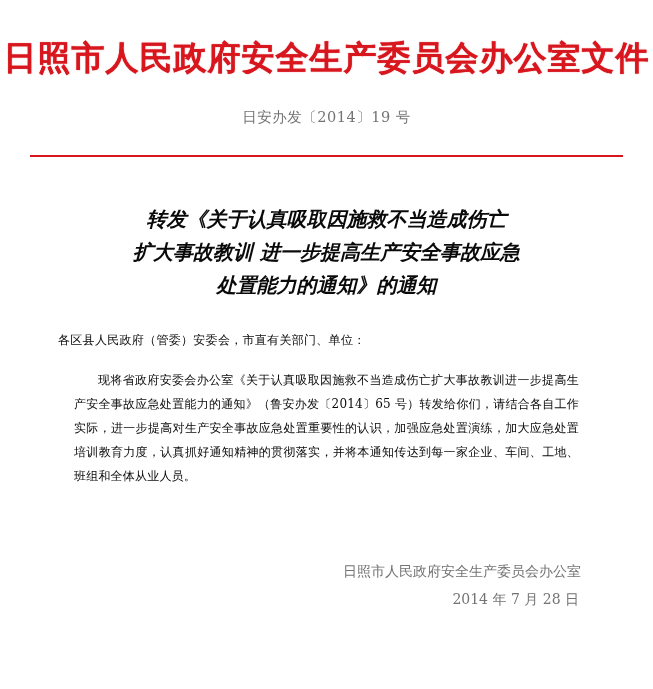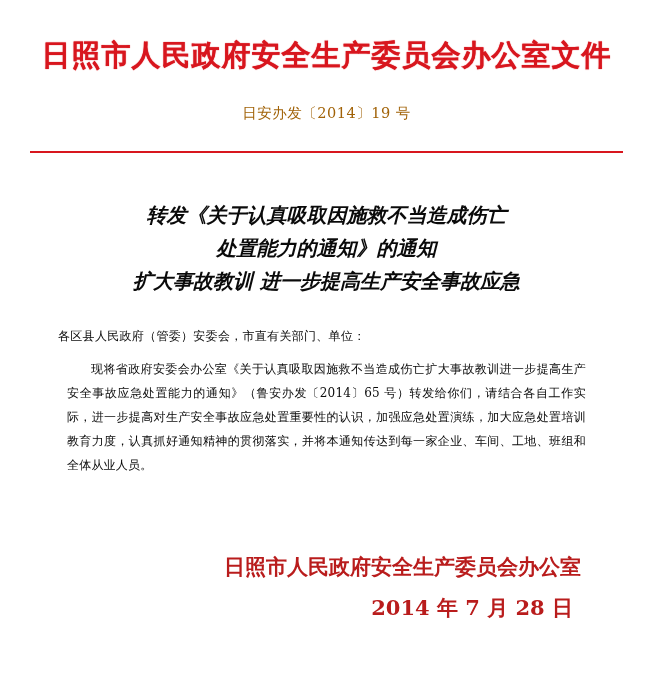--- a/index.html
+++ b/index.html
@@ -20,33 +20,33 @@
     box-sizing: border-box;
     background: #ffffff;
   }
 
   
   .masthead {
     text-align: center;
     color: #d8161e;
     font-family: "DejaVu Serif", serif;
     font-weight: bold;
-    font-size: 29px;
+    font-size: 33px;
     letter-spacing: 1px;
     line-height: 1.1;
     margin-top: 40px;
     white-space: nowrap;
     text-shadow: 0 0 1px #d8161e;
   }
 
   .doc-number {
     text-align: center;
     font-family: "DejaVu Serif", serif;
     font-size: 14.5px;
-    color: #a16207;
+    color: #737373;
     margin-top: 32px;
     letter-spacing: 0.5px;
   }
 
   .red-rule {
     border: none;
     border-top: 2px solid #d8161e;
     margin: 28px 30px 0 30px;
     height: 0;
   }
@@ -74,54 +74,53 @@
     font-size: 12px;
     line-height: 2.0;
     color: #0a0a0a;
     text-align: justify;
   }
   .salutation {
     margin: 0 0 2px 0;
     letter-spacing: 0.3px;
   }
   .para {
-    margin: 9px;
+    margin: 16px;
     text-indent: 2em;
     letter-spacing: 0.2px;
   }
 
   
   .sign-block {
     margin-top: 70px;
     margin-right: 72px;
     text-align: right;
     font-family: "DejaVu Serif", serif;
-    font-size: 21px;
+    font-size: 14px;
     line-height: 1.95;
-    color: #b91c1c;
-    font-weight: bold;
+    color: #737373;
   }
   .sign-line { display: block; white-space: nowrap; }
-  .sign-date { display: block; margin-right: 8px; white-space: nowrap; }
+  .sign-date { display: block; margin-right: 2px; white-space: nowrap; }
 </style>
 </head>
 <body>
 
 <div class="page">
 
   <div class="masthead">日照市人民政府安全生产委员会办公室文件</div>
 
   <div class="doc-number">日安办发〔2014〕19 号</div>
 
   <hr class="red-rule">
 
   <div class="doc-title">
     <span class="tline">转发《关于认真吸取因施救不当造成伤亡</span>
+    <span class="tline">扩大事故教训 进一步提高生产安全事故应急</span>
     <span class="tline">处置能力的通知》的通知</span>
-    <span class="tline">扩大事故教训 进一步提高生产安全事故应急</span>
   </div>
 
   <div class="body-block">
     <p class="salutation">各区县人民政府（管委）安委会，市直有关部门、单位：</p>
     <p class="para">现将省政府安委会办公室《关于认真吸取因施救不当造成伤亡扩大事故教训进一步提高生产安全事故应急处置能力的通知》（鲁安办发〔2014〕65 号）转发给你们，请结合各自工作实际，进一步提高对生产安全事故应急处置重要性的认识，加强应急处置演练，加大应急处置培训教育力度，认真抓好通知精神的贯彻落实，并将本通知传达到每一家企业、车间、工地、班组和全体从业人员。</p>
   </div>
 
   <div class="sign-block">
     <span class="sign-line">日照市人民政府安全生产委员会办公室</span>
     <span class="sign-date">2014 年 7 月 28 日</span>

